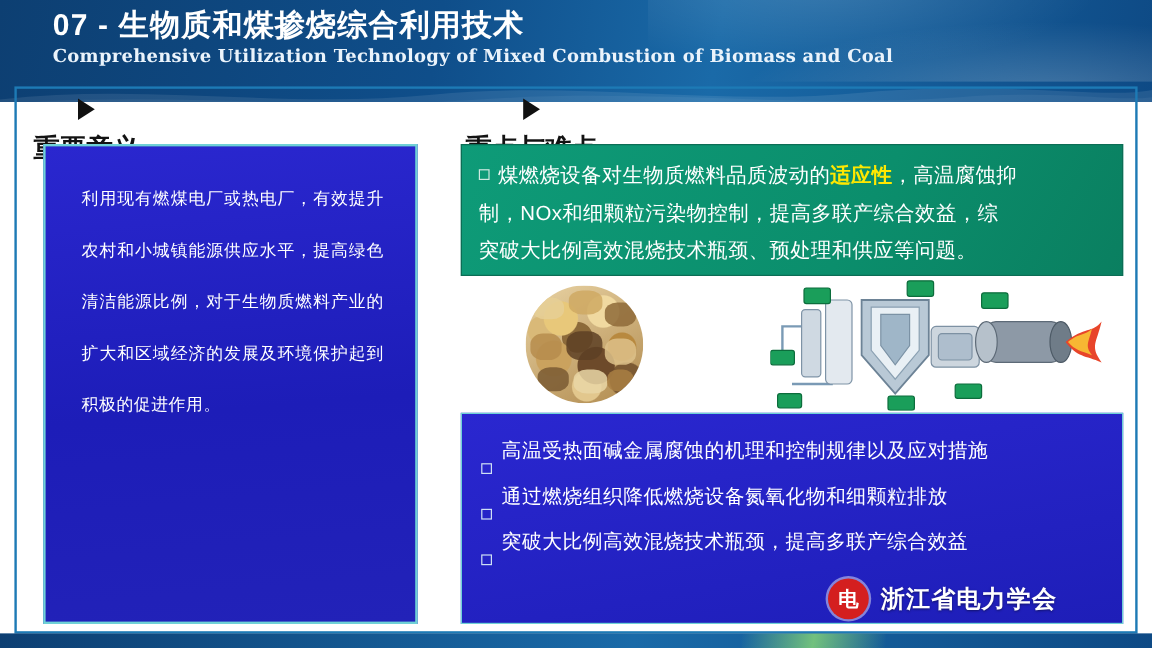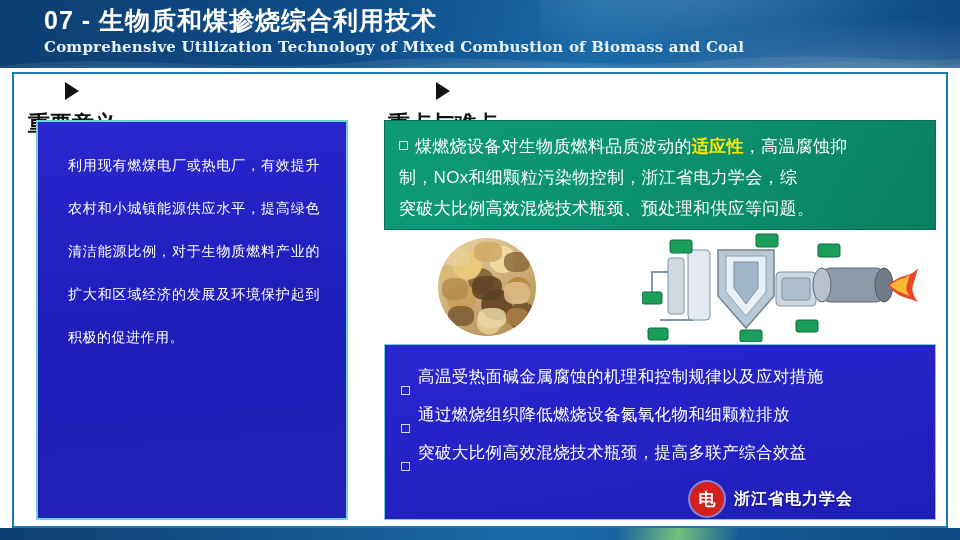--- a/index.html
+++ b/index.html
@@ -7,21 +7,21 @@
   body {
     width:960px; height:540px; overflow:hidden;
     font-family:"Liberation Sans", sans-serif;
     background:#ffffff;
     position:relative;
   }
   .slide { position:absolute; inset:0; background:#fff; }
 
   
   .header {
-    position:absolute; left:0; top:0; width:960px; height:68px;
+    position:absolute; left:0; top:0; width:960px; height:85px;
     background:#0f4e8a;
     background-image:
       linear-gradient(100deg, #0d3f72 0%, #0f4e8a 38%, #1a6aa8 62%, #0e4a85 100%);
     overflow:hidden;
   }
   .header:after{
     content:""; position:absolute; right:0; top:0; width:420px; height:68px;
     background:
       radial-gradient(ellipse at 80% 120%, rgba(255,255,255,0.22) 0%, rgba(255,255,255,0) 55%),
       radial-gradient(ellipse at 35% -20%, rgba(255,255,255,0.14) 0%, rgba(255,255,255,0) 60%);
@@ -141,21 +141,21 @@
     z-index:9;
   }
   .wm-logo{
     width:34px; height:34px; border-radius:50%;
     background:#d41f1f;
     display:flex; align-items:center; justify-content:center;
     color:#fff; font-size:17px; font-weight:bold;
     box-shadow:0 0 0 2px rgba(255,255,255,.45);
   }
   .wm-text{
-    color:#ffffff; font-size:16px; font-weight:bold; letter-spacing:1px;
+    color:#ffffff; font-size:20px; font-weight:bold; letter-spacing:1px;
     text-shadow:0 1px 2px rgba(0,0,0,.45);
     white-space:nowrap;
   }
 
   
   .bottom-strip{
     position:absolute; left:0; top:528px; width:960px; height:12px;
     background:#0f4e8a;
     background-image:linear-gradient(95deg,#0d3f72 0%, #1a6aa8 55%, #0e4a85 100%);
   }
@@ -193,21 +193,21 @@
     <p>利用现有燃煤电厂或热电厂，有效提升农村和小城镇能源供应水平，提高绿色清洁能源比例，对于生物质燃料产业的扩大和区域经济的发展及环境保护起到积极的促进作用。</p>
   </div>
 
   <div class="green-box">
     <div class="line">
       <span class="sq"></span>
       <span><span>煤燃烧设备对生物质燃料品质波动的</span><span class="hl">适应性</span><span>，高温腐蚀抑</span></span>
     </div>
     <div class="line">
       <span style="width:0;flex:0 0 auto"></span>
-      <span>制，NOx和细颗粒污染物控制，浙江省电力学会，综</span>
+      <span>制，NOx和细颗粒污染物控制，提高多联产综合效益，综</span>
     </div>
     <div class="line">
       <span style="width:0;flex:0 0 auto"></span>
       <span>突破大比例高效混烧技术瓶颈、预处理和供应等问题。</span>
     </div>
   </div>
 
   <div class="img-zone">
 
     <div class="food-circle">

